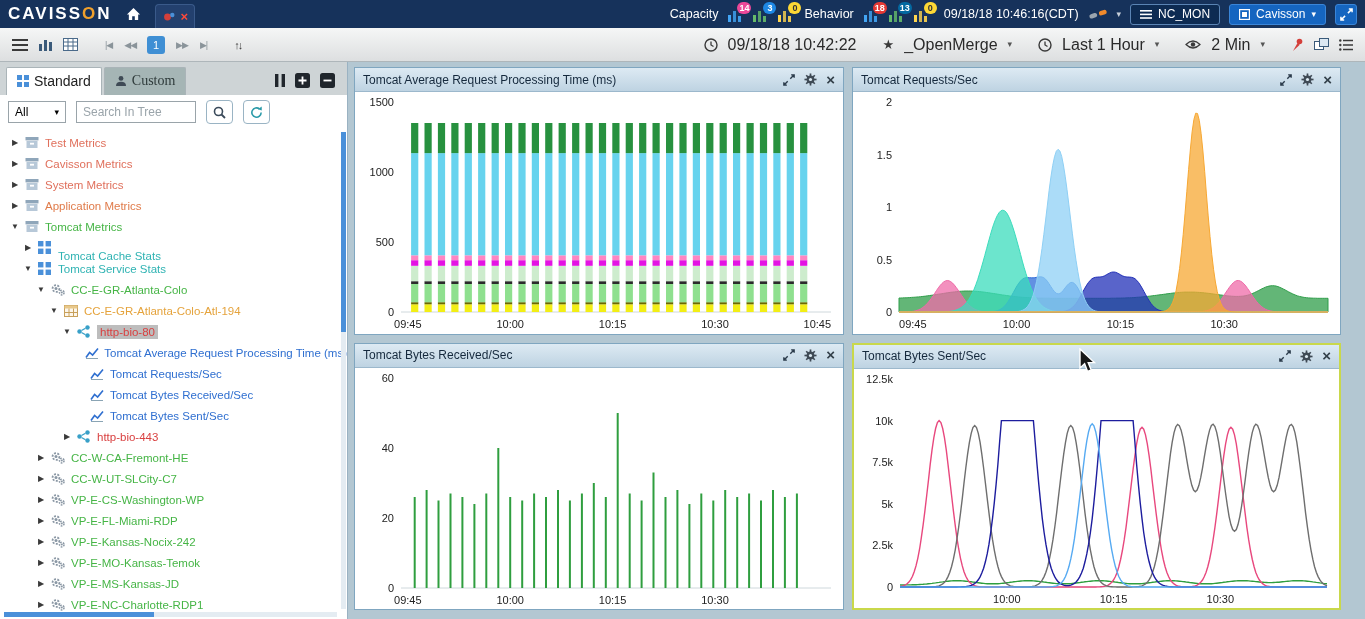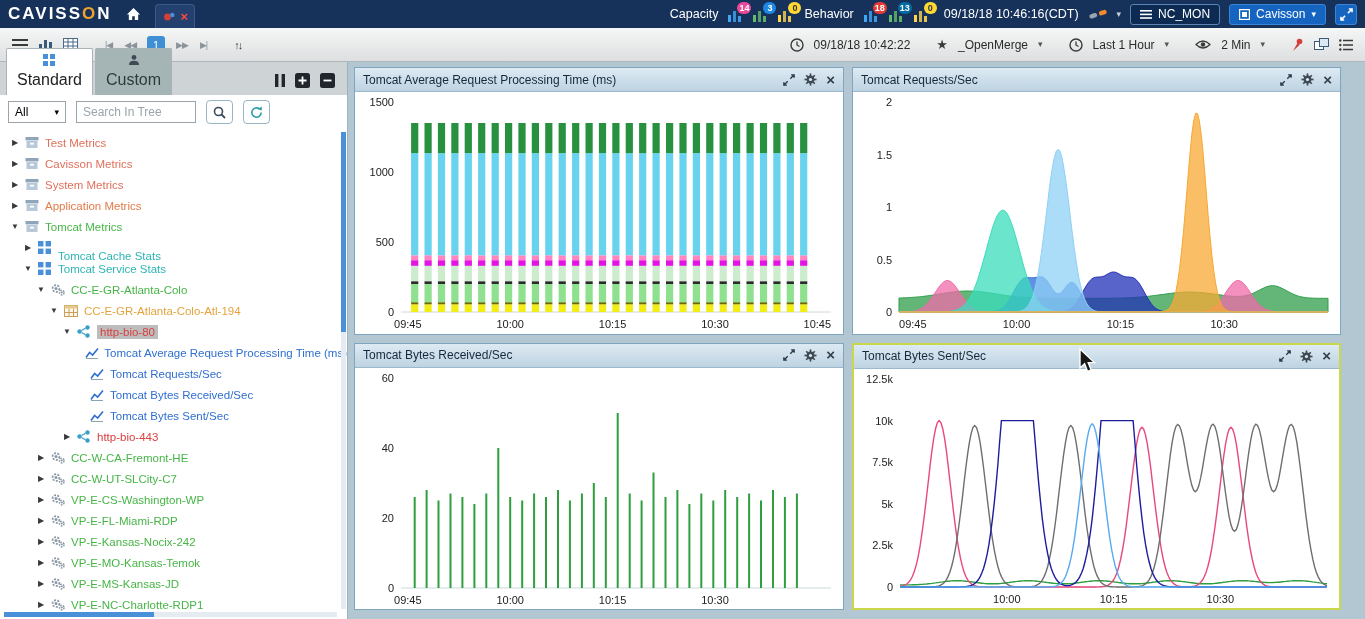--- a/index.html
+++ b/index.html
@@ -28,34 +28,34 @@
   .cav-btn { display:flex; align-items:center; gap:6px; background:#1565c0; color:#fff; border:1px solid #3a85d8; border-radius:3px; height:21px; padding:0 9px; font-size:12px; cursor:pointer; }
   .fs-btn { width:22px; height:21px; background:#1565c0; border:1px solid #3a85d8; border-radius:3px; display:flex; align-items:center; justify-content:center; cursor:pointer; }
 
   
   .toolbar { height:34px; flex:0 0 34px; background:linear-gradient(#f5f6f6,#dddfe0); border-bottom:1px solid #aeb6ba; display:flex; align-items:center; justify-content:space-between; padding:0 12px; }
   .tl-group, .tr-group { display:flex; align-items:center; gap:10px; }
   .ticon { display:flex; align-items:center; cursor:pointer; color:#3a3a3a; font-size:12px; }
   .pg-btn { color:#8a949a; font-size:9px; letter-spacing:-1px; cursor:pointer; padding:0 1px; }
   .pg-num { background:#3f8fd4; color:#fff; font-size:11px; width:18px; height:18px; border-radius:3px; display:flex; align-items:center; justify-content:center; cursor:pointer; }
   .sort-ico { font-size:11px; letter-spacing:-2px; color:#3a3a3a; cursor:pointer; }
-  .t-text { font-size:12px; color:#2a2a2a; }
+  .t-text { font-size:16px; color:#2a2a2a; }
   .star { color:#3a3a3a; font-size:13px; cursor:pointer; }
   .tr-group .caret { color:#555; cursor:pointer; }
   .tgap { width:6px; }
 
   
   .content { flex:1; display:flex; min-height:0; }
 
   
   .sidebar { width:348px; flex:0 0 348px; background:#fff; position:relative; border-right:1px solid #9ab2c2; display:flex; flex-direction:column; }
   .side-top { height:33px; flex:0 0 33px; background:#ced4d6; display:flex; align-items:flex-end; padding:0 6px; gap:2px; }
-  .tab { display:flex; align-items:center; gap:5px; font-size:16px; padding:5px 10px 6px; cursor:pointer; border:1px solid #aab4b8; border-bottom:none; border-radius:2px 2px 0 0;flex-direction:column; }
+  .tab { display:flex; align-items:center; gap:5px; font-size:14px; padding:5px 10px 6px; cursor:pointer; border:1px solid #aab4b8; border-bottom:none; border-radius:2px 2px 0 0; }
   .tab.active { background:#fff; color:#222; }
-  .tab.inactive { background:#a5b5b5; color:#2e3a3a; }
+  .tab.inactive { background:#a5b5b5; color:#2e3a3a;font-family:Liberation Serif, serif; }
   .side-actions { margin-left:auto; display:flex; align-items:center; gap:10px; padding-bottom:7px; padding-right:6px; }
   .side-actions span { display:flex; cursor:pointer; }
   .filter-row { height:34px; flex:0 0 34px; display:flex; align-items:center; gap:10px; padding:0 8px; }
   .all-select { width:58px; height:22px; border:1px solid #9aa4aa; background:#fff; font-size:12px; display:flex; align-items:center; justify-content:space-between; padding:0 6px; cursor:pointer; }
   .tree-search { width:120px; height:22px; border:1px solid #9aa4aa; font-size:12px; padding:0 6px; font-family:"Liberation Sans", sans-serif; }
   .tree-search::placeholder { color:#9aa4aa; }
   .round-btn { width:27px; height:24px; background:#fff; border:1px solid #9ab4c4; border-radius:4px; display:flex; align-items:center; justify-content:center; cursor:pointer; }
   .tree { flex:1; overflow:hidden; padding:3px 0 0 6px; }
   .tree-row { height:21px; display:flex; align-items:center; gap:5px; white-space:nowrap; cursor:pointer; }
   .tr-arrow { width:10px; font-size:8px; color:#3a3a3a; text-align:center; }

